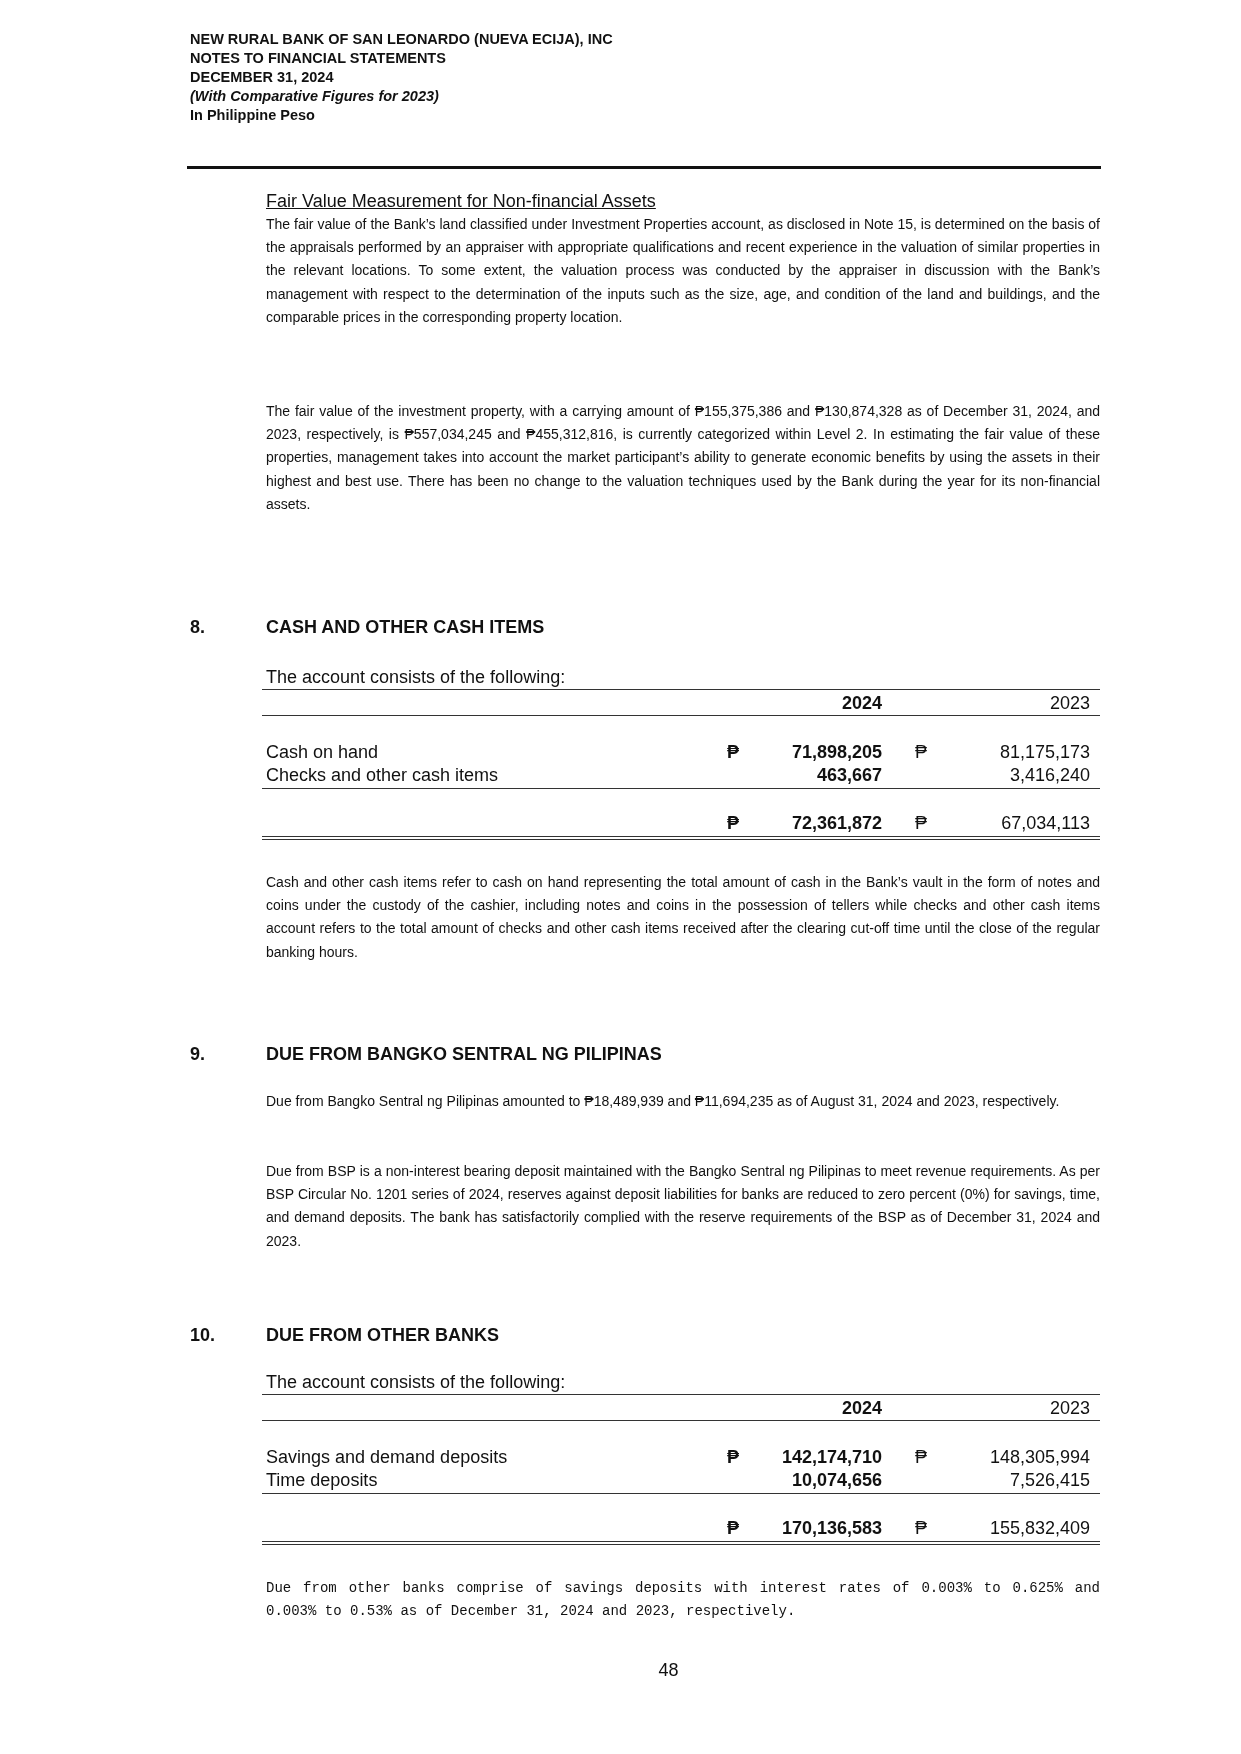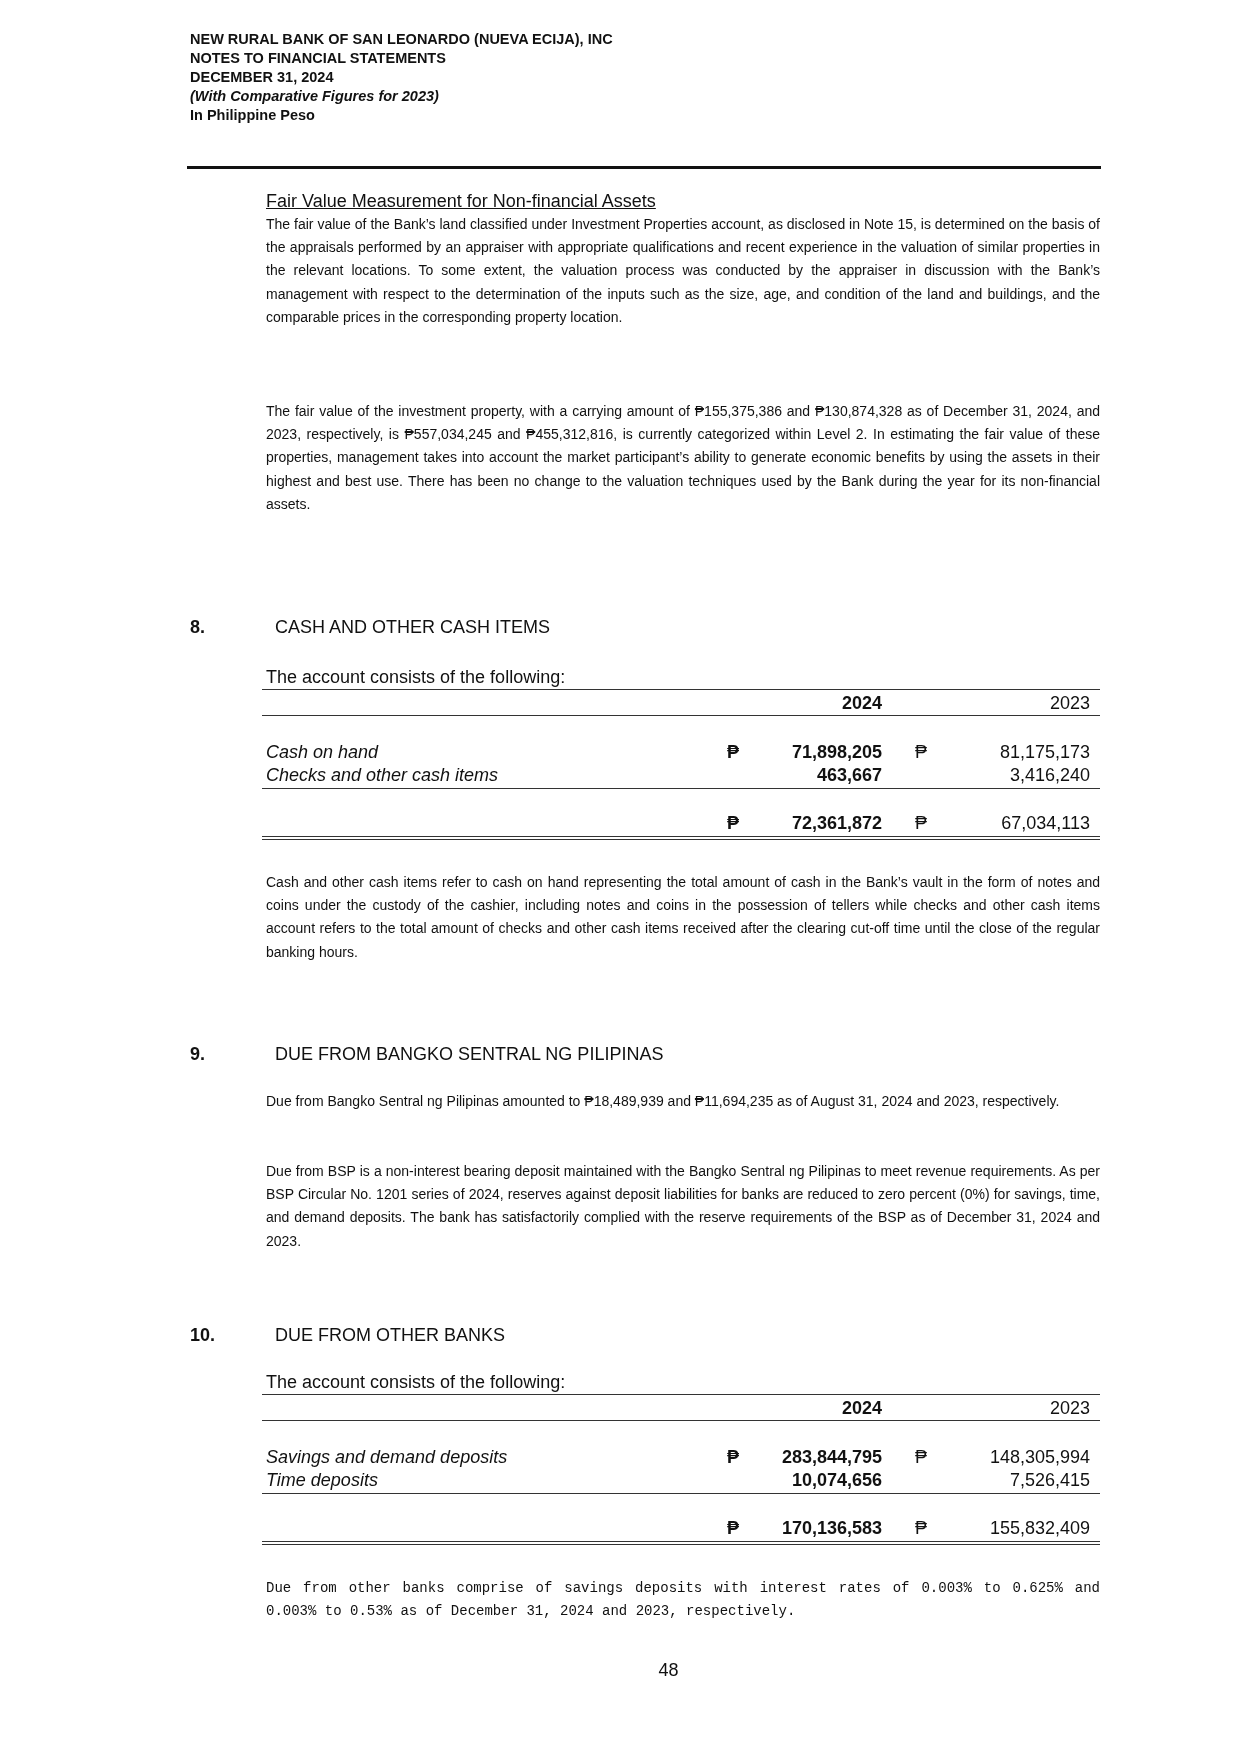--- a/index.html
+++ b/index.html
@@ -5,27 +5,27 @@
   html, body { margin: 0; padding: 0; background: #ffffff; }
   body { width: 1241px; height: 1754px; position: relative; overflow: hidden;
          font-family: "Liberation Sans", sans-serif; color: #111; }
   .abs { position: absolute; }
   .hdr { left: 190px; top: 30px; font-weight: bold; font-size: 14.5px; line-height: 19px; }
   .hdr .it { font-style: italic; }
   .rule-thick { left: 187px; width: 914px; top: 166px; height: 3px; background: #111; }
   .sub { left: 266px; top: 190px; text-decoration: underline; font-size: 18px; line-height: 23px; }
   .para { left: 266px; width: 834px; font-size: 14px; line-height: 23.2px; text-align: justify; }
   .secnum { left: 190px; font-weight: bold; font-size: 18px; }
-  .sectitle { left: 266px; font-weight: normal; font-size: 18px; margin-left: 9px; }
+  .sectitle { left: 266px; font-weight: bold; font-size: 18px; }
   .tbl { left: 262px; width: 838px; font-size: 18px; }
   .tbl .intro { position: absolute; left: 4px; top: 0; }
   .tbl .line { position: absolute; left: 0; width: 838px; height: 1px; background: #333; }
   .tbl .dbl { position: absolute; left: 0; width: 838px; height: 4px; border-top: 1.5px solid #333; border-bottom: 1.5px solid #333; box-sizing: border-box; }
   .tbl .cell { position: absolute; white-space: nowrap; }
-  .tbl .lbl { left: 4px; font-style: italic; }
+  .tbl .lbl { left: 4px; }
   .tbl .peso1 { left: 465px; font-weight: bold; }
   .tbl .v24 { right: 218px; text-align: right; font-weight: bold; }
   .tbl .peso2 { left: 653px; }
   .tbl .v23 { right: 10px; text-align: right; }
   .pagenum { left: 0; width: 1241px; text-align: center; top: 1660px; font-size: 18px; margin-left: 48px; }
 </style>
 </head>
 <body>
 
 <div class="abs hdr">
@@ -87,21 +87,21 @@
 <div class="abs tbl" style="top:1372px; height:185px;">
   <div class="intro">The account consists of the following:</div>
   <div class="line" style="top:22px;"></div>
   <div class="cell v24" style="top:26px;">2024</div>
   <div class="cell v23" style="top:26px;">2023</div>
   <div class="line" style="top:48px;"></div>
 
   <div>
     <div class="cell lbl" style="top:75px;">Savings and demand deposits</div>
     <div class="cell peso1" style="top:75px;">₱</div>
-    <div class="cell v24" style="top:75px;">283,844,795</div>
+    <div class="cell v24" style="top:75px;">142,174,710</div>
     <div class="cell peso2" style="top:75px;">₱</div>
     <div class="cell v23" style="top:75px;">148,305,994</div>
   </div>
   <div>
     <div class="cell lbl" style="top:98px;">Time deposits</div>
     <div class="cell v24" style="top:98px;">10,074,656</div>
     <div class="cell v23" style="top:98px;">7,526,415</div>
   </div>
   <div class="line" style="top:121px;"></div>
 

